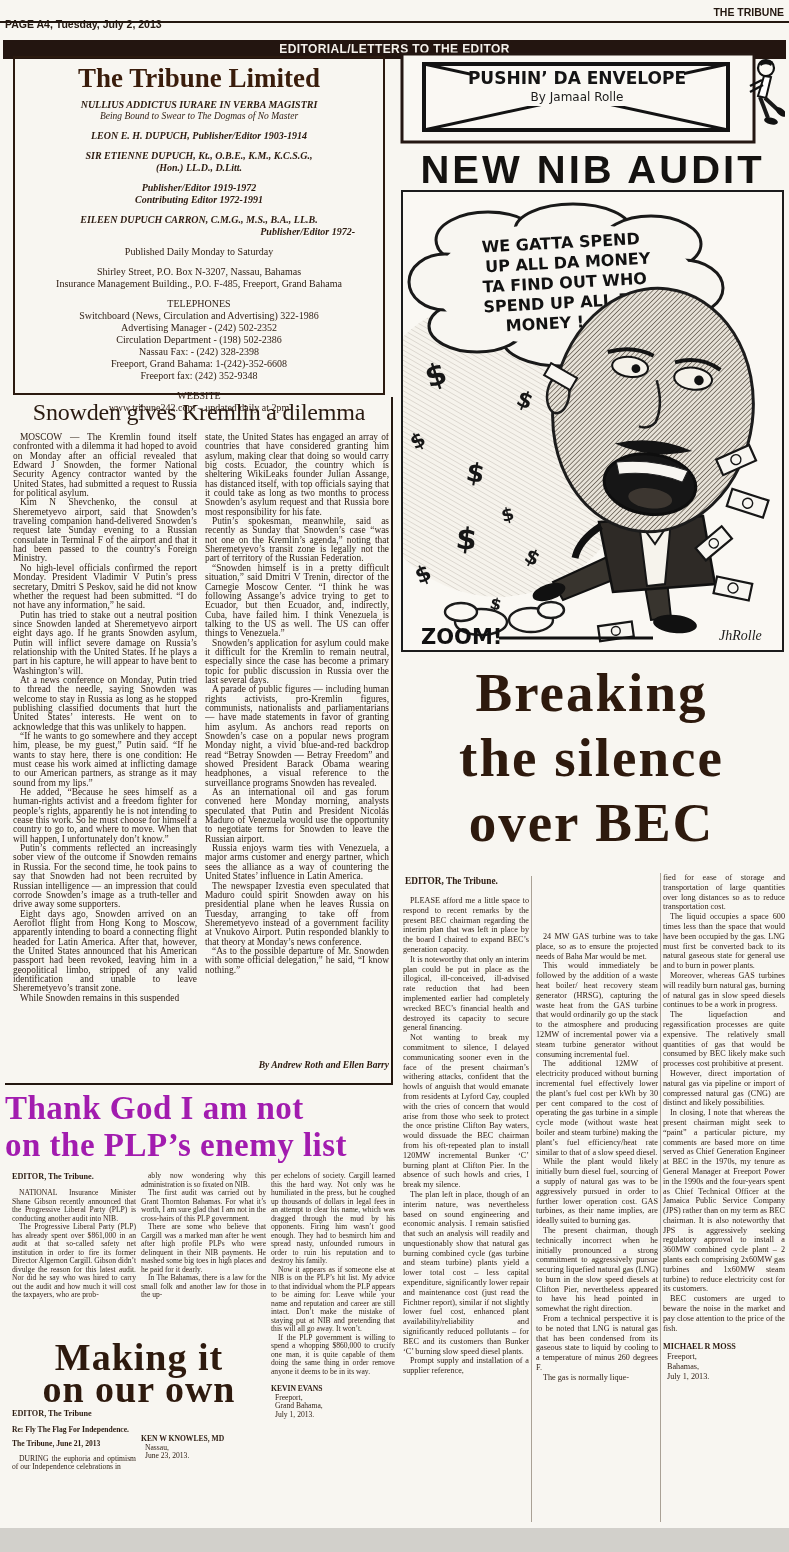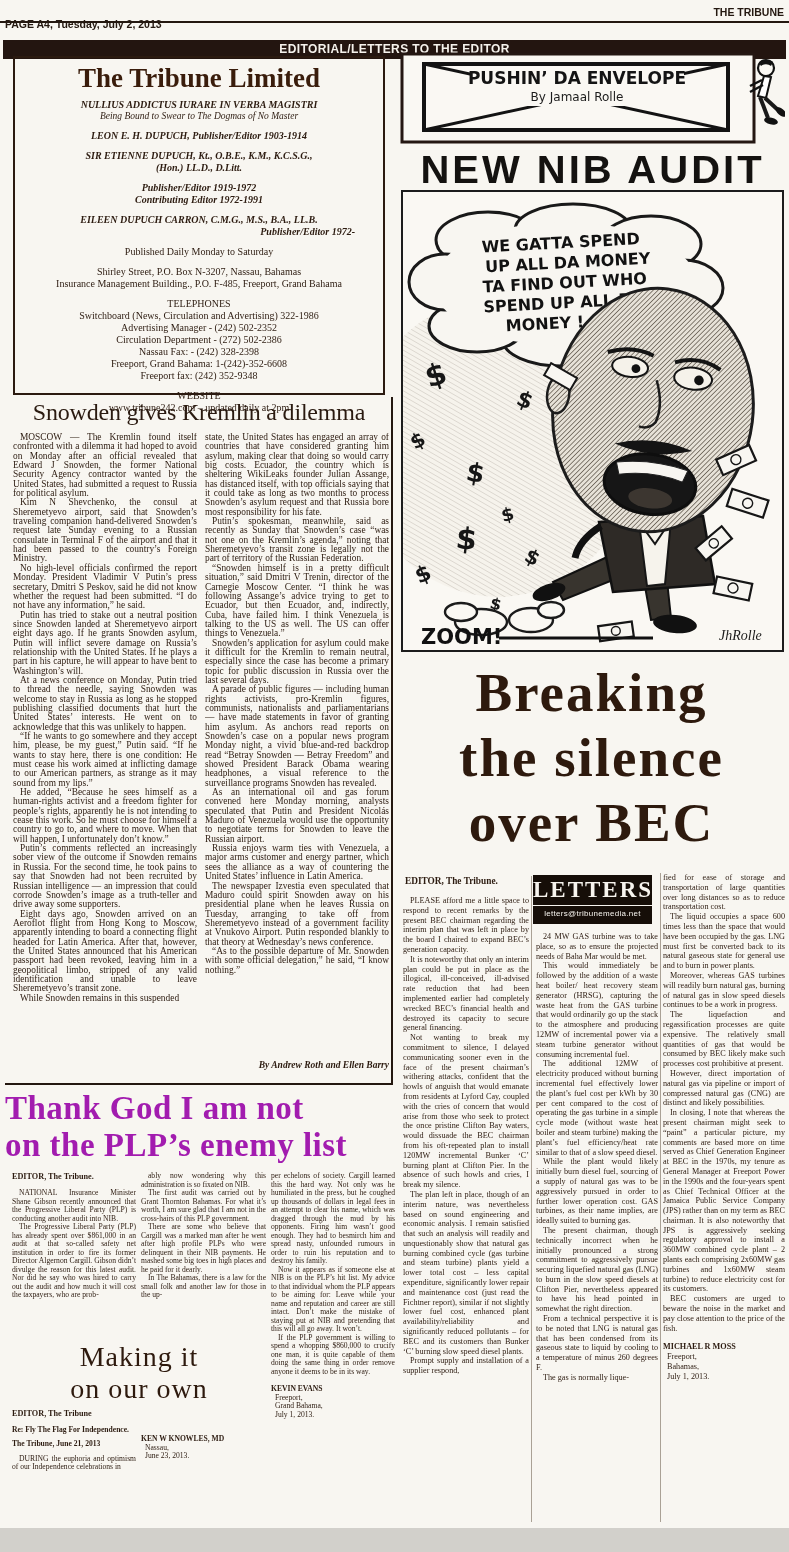--- a/index.html
+++ b/index.html
@@ -28,21 +28,21 @@
   .sm-col{font-size:7.6px;line-height:8.5px;}
   .bec-col{font-size:8.2px;line-height:9.8px;}
   .byline{font-style:italic;font-weight:bold;font-size:9.5px;text-align:right;margin-top:7px;}
   .ed-label{font-weight:bold;margin-bottom:8px;}
   .ed-sm{font-size:8.2px;}
   .ed-bec{font-size:9.3px;}
   .sig{margin-top:9px;}
   .sig-name{font-weight:bold;}
   .sig-line{text-indent:4px;}
   .hl-plp{font-weight:bold;font-size:33px;line-height:37px;text-align:left;color:#a21caf;letter-spacing:.5px;}
-  .hl-mk{font-weight:normal;font-size:28px;line-height:32px;text-align:center;color:#2e1a0e;letter-spacing:1px;}
+  .hl-mk{font-weight:bold;font-size:38px;line-height:32px;text-align:center;color:#2e1a0e;letter-spacing:1px;}
   .hl-bec{font-weight:bold;font-size:55px;line-height:65px;text-align:center;color:#2e1a0e;letter-spacing:2px;}
   .re-label{font-weight:bold;line-height:8.6px;margin-bottom:6px;}
   
   .nib{font-family:"Liberation Sans",sans-serif;font-weight:bold;font-size:40px;letter-spacing:3px;
        color:#141210;text-align:center;transform:scaleY(.95);white-space:nowrap;}
   .panel{border:2.5px solid #1c1c1c;background:#faf8f3;}
   .letters-box{background:#160e08;color:#f7f4ee;text-align:center;}
   .letters-title{font-size:23px;font-weight:bold;letter-spacing:2px;line-height:30px;border-bottom:1.5px solid #f7f4ee;}
   .letters-email{font-family:"Liberation Sans",sans-serif;font-size:8px;line-height:15px;letter-spacing:.3px;}
   .colrule{background:#aaa195;width:1px;}
@@ -75,21 +75,21 @@
     <div class="m-it m-right">Publisher/Editor 1972-</div>
     <div class="m-gap"></div>
     <div class="m-rm">Published Daily Monday to Saturday</div>
     <div class="m-gap"></div>
     <div class="m-rm">Shirley Street, P.O. Box N-3207, Nassau, Bahamas</div>
     <div class="m-rm">Insurance Management Building., P.O. F-485, Freeport, Grand Bahama</div>
     <div class="m-gap"></div>
     <div class="m-rm">TELEPHONES</div>
     <div class="m-rm">Switchboard (News, Circulation and Advertising) 322-1986</div>
     <div class="m-rm">Advertising Manager - (242) 502-2352</div>
-    <div class="m-rm">Circulation Department - (272) 502-2386</div>
+    <div class="m-rm">Circulation Department - (198) 502-2386</div>
     <div class="m-rm">Nassau Fax: - (242) 328-2398</div>
     <div class="m-rm">Freeport, Grand Bahama: 1-(242)-352-6608</div>
     <div class="m-rm">Freeport fax: (242) 352-9348</div>
     <div class="m-gap"></div>
     <div class="m-rm">WEBSITE</div>
     <div class="m-rm">www.tribune242.com – updated daily at 2pm</div>
   </div>
 
   <div class="abs hl-sn" style="left:8px;top:399px;width:382px;">Snowden gives Kremlin a dilemma</div>
   <div class="abs col np-col" style="left:13px;top:433px;width:184px;height:646px;">
@@ -106,21 +106,21 @@
     </div>
   <div class="abs" style="left:205px;top:433px;width:184px;height:646px;">
     <div class="col np-col cont" style="height:620px;">
         <p>state, the United States has engaged an array of countries that have considered granting him asylum, making clear that doing so would carry big costs. Ecuador, the country which is sheltering WikiLeaks founder Julian Assange, has distanced itself, with top officials saying that it could take as long as two months to process Snowden’s asylum request and that Russia bore most responsibility for his fate.</p>
         <p>Putin’s spokesman, meanwhile, said as recently as Sunday that Snowden’s case “was not one on the Kremlin’s agenda,” noting that Sheremetyevo’s transit zone is legally not the part of territory of the Russian Federation.</p>
         <p>“Snowden himself is in a pretty difficult situation,” said Dmitri V Trenin, director of the Carnegie Moscow Center. “I think he was following Assange’s advice trying to get to Ecuador, but then Ecuador, and, indirectly, Cuba, have failed him. I think Venezuela is talking to the US as well. The US can offer things to Venezuela.”</p>
         <p>Snowden’s application for asylum could make it difficult for the Kremlin to remain neutral, especially since the case has become a primary topic for public discussion in Russia over the last several days.</p>
         <p>A parade of public figures — including human rights activists, pro-Kremlin figures, communists, nationalists and parliamentarians — have made statements in favor of granting him asylum. As anchors read reports on Snowden’s case on a popular news program Monday night, a vivid blue-and-red backdrop read “Betray Snowden — Betray Freedom” and showed President Barack Obama wearing headphones, a visual reference to the surveillance programs Snowden has revealed.</p>
         <p>As an international oil and gas forum convened here Monday morning, analysts speculated that Putin and President Nicolás Maduro of Venezuela would use the opportunity to negotiate terms for Snowden to leave the Russian airport.</p>
         <p>Russia enjoys warm ties with Venezuela, a major arms customer and energy partner, which sees the alliance as a way of countering the United States’ influence in Latin America.</p>
-        <p>The newspaper Izvestia even speculated that Maduro could spirit Snowden away on his presidential plane when he leaves Russia on Tuesday, arranging to take off from Sheremetyevo instead of a government facility at Vnukovo Airport. Putin responded blankly to that theory at Wednesday’s news conference.</p>
+        <p>The newspaper Izvestia even speculated that Maduro could spirit Snowden away on his presidential plane when he leaves Russia on Tuesday, arranging to take off from Sheremetyevo instead of a government facility at Vnukovo Airport. Putin responded blankly to that theory at Monday’s news conference.</p>
         <p>“As to the possible departure of Mr. Snowden with some official delegation,” he said, “I know nothing.”</p>
       </div>
     <div class="byline">By Andrew Roth and Ellen Barry</div>
   </div>
   <div class="abs rule" style="left:391px;top:397px;width:2px;height:688px;"></div>
   <div class="abs rule" style="left:5px;top:1083px;width:387px;height:2px;"></div>
 
   <div class="abs hl-plp" style="left:5px;top:1090px;width:387px;">
     <div>Thank God I am not</div>
     <div>on the PLP’s enemy list</div>
@@ -318,31 +318,27 @@
   </div>
 
   <div class="abs hl-bec" style="left:396px;top:660px;width:391px;">
     <div>Breaking</div>
     <div>the silence</div>
     <div>over BEC</div>
   </div>
 
   <div class="abs ed-label ed-bec" style="left:405px;top:876px;width:124px;">EDITOR, The Tribune.</div>
 
-  <div class="abs letters-box" style="left:533px;top:875px;width:119px;height:49px;">
-    <div class="letters-title">LETTERS</div>
-    <div class="letters-email">letters@tribunemedia.net</div>
-  </div>
 
   <div class="abs col bec-col" style="left:403px;top:896px;width:126px;height:628px;">
       <p>PLEASE afford me a little space to respond to recent remarks by the present BEC chairman regarding the interim plan that was left in place by the board I chaired to expand BEC’s generation capacity.</p>
       <p>It is noteworthy that only an interim plan could be put in place as the illogical, ill-conceived, ill-advised rate reduction that had been implemented earlier had completely wrecked BEC’s financial health and destroyed its capacity to secure general financing.</p>
       <p>Not wanting to break my commitment to silence, I delayed communicating sooner even in the face of the present chairman’s withering attacks, confident that the howls of anguish that would emanate from residents at Lyford Cay, coupled with the cries of concern that would arise from those who seek to protect the once pristine Clifton Bay waters, would dissuade the BEC chairman from his oft-repeated plan to install 120MW incremental Bunker ‘C’ burning plant at Clifton Pier. In the absence of such howls and cries, I break my silence.</p>
       <p>The plan left in place, though of an interim nature, was nevertheless based on sound engineering and economic analysis. I remain satisfied that such an analysis will readily and unquestionably show that natural gas burning combined cycle (gas turbine and steam turbine) plants yield a lower total cost – less capital expenditure, significantly lower repair and maintenance cost (just read the Fichtner report), similar if not slightly lower fuel cost, enhanced plant availability/reliability and significantly reduced pollutants – for BEC and its customers than Bunker ‘C’ burning slow speed diesel plants.</p>
-      <p>Prompt supply and installation of a supplier respond,</p>
+      <p>Prompt supply and installation of a supplier reference,</p>
     </div>
   <div class="abs col bec-col" style="left:536px;top:932px;width:122px;height:590px;">
       <p>24 MW GAS turbine was to take place, so as to ensure the projected needs of Baha Mar would be met.</p>
       <p>This would immediately be followed by the addition of a waste heat boiler/ heat recovery steam generator (HRSG), capturing the waste heat from the GAS turbine that would ordinarily go up the stack to the atmosphere and producing 12MW of incremental power via a steam turbine generator without consuming incremental fuel.</p>
       <p>The additional 12MW of electricity produced without burning incremental fuel effectively lower the plant’s fuel cost per kWh by 30 per cent compared to the cost of operating the gas turbine in a simple cycle mode (without waste heat boiler and steam turbine) making the plant’s fuel efficiency/heat rate similar to that of a slow speed diesel.</p>
       <p>While the plant would likely initially burn diesel fuel, sourcing of a supply of natural gas was to be aggressively pursued in order to further lower operation cost. GAS turbines, as their name implies, are ideally suited to burning gas.</p>
       <p>The present chairman, though technically incorrect when he initially pronounced a strong commitment to aggressively pursue securing liquefied natural gas (LNG) to burn in the slow speed diesels at Clifton Pier, nevertheless appeared to have his head pointed in somewhat the right direction.</p>
       <p>From a technical perspective it is to be noted that LNG is natural gas that has been condensed from its gaseous state to liquid by cooling to a temperature of minus 260 degrees F.</p>
       <p>The gas is normally lique-</p>
     </div>

